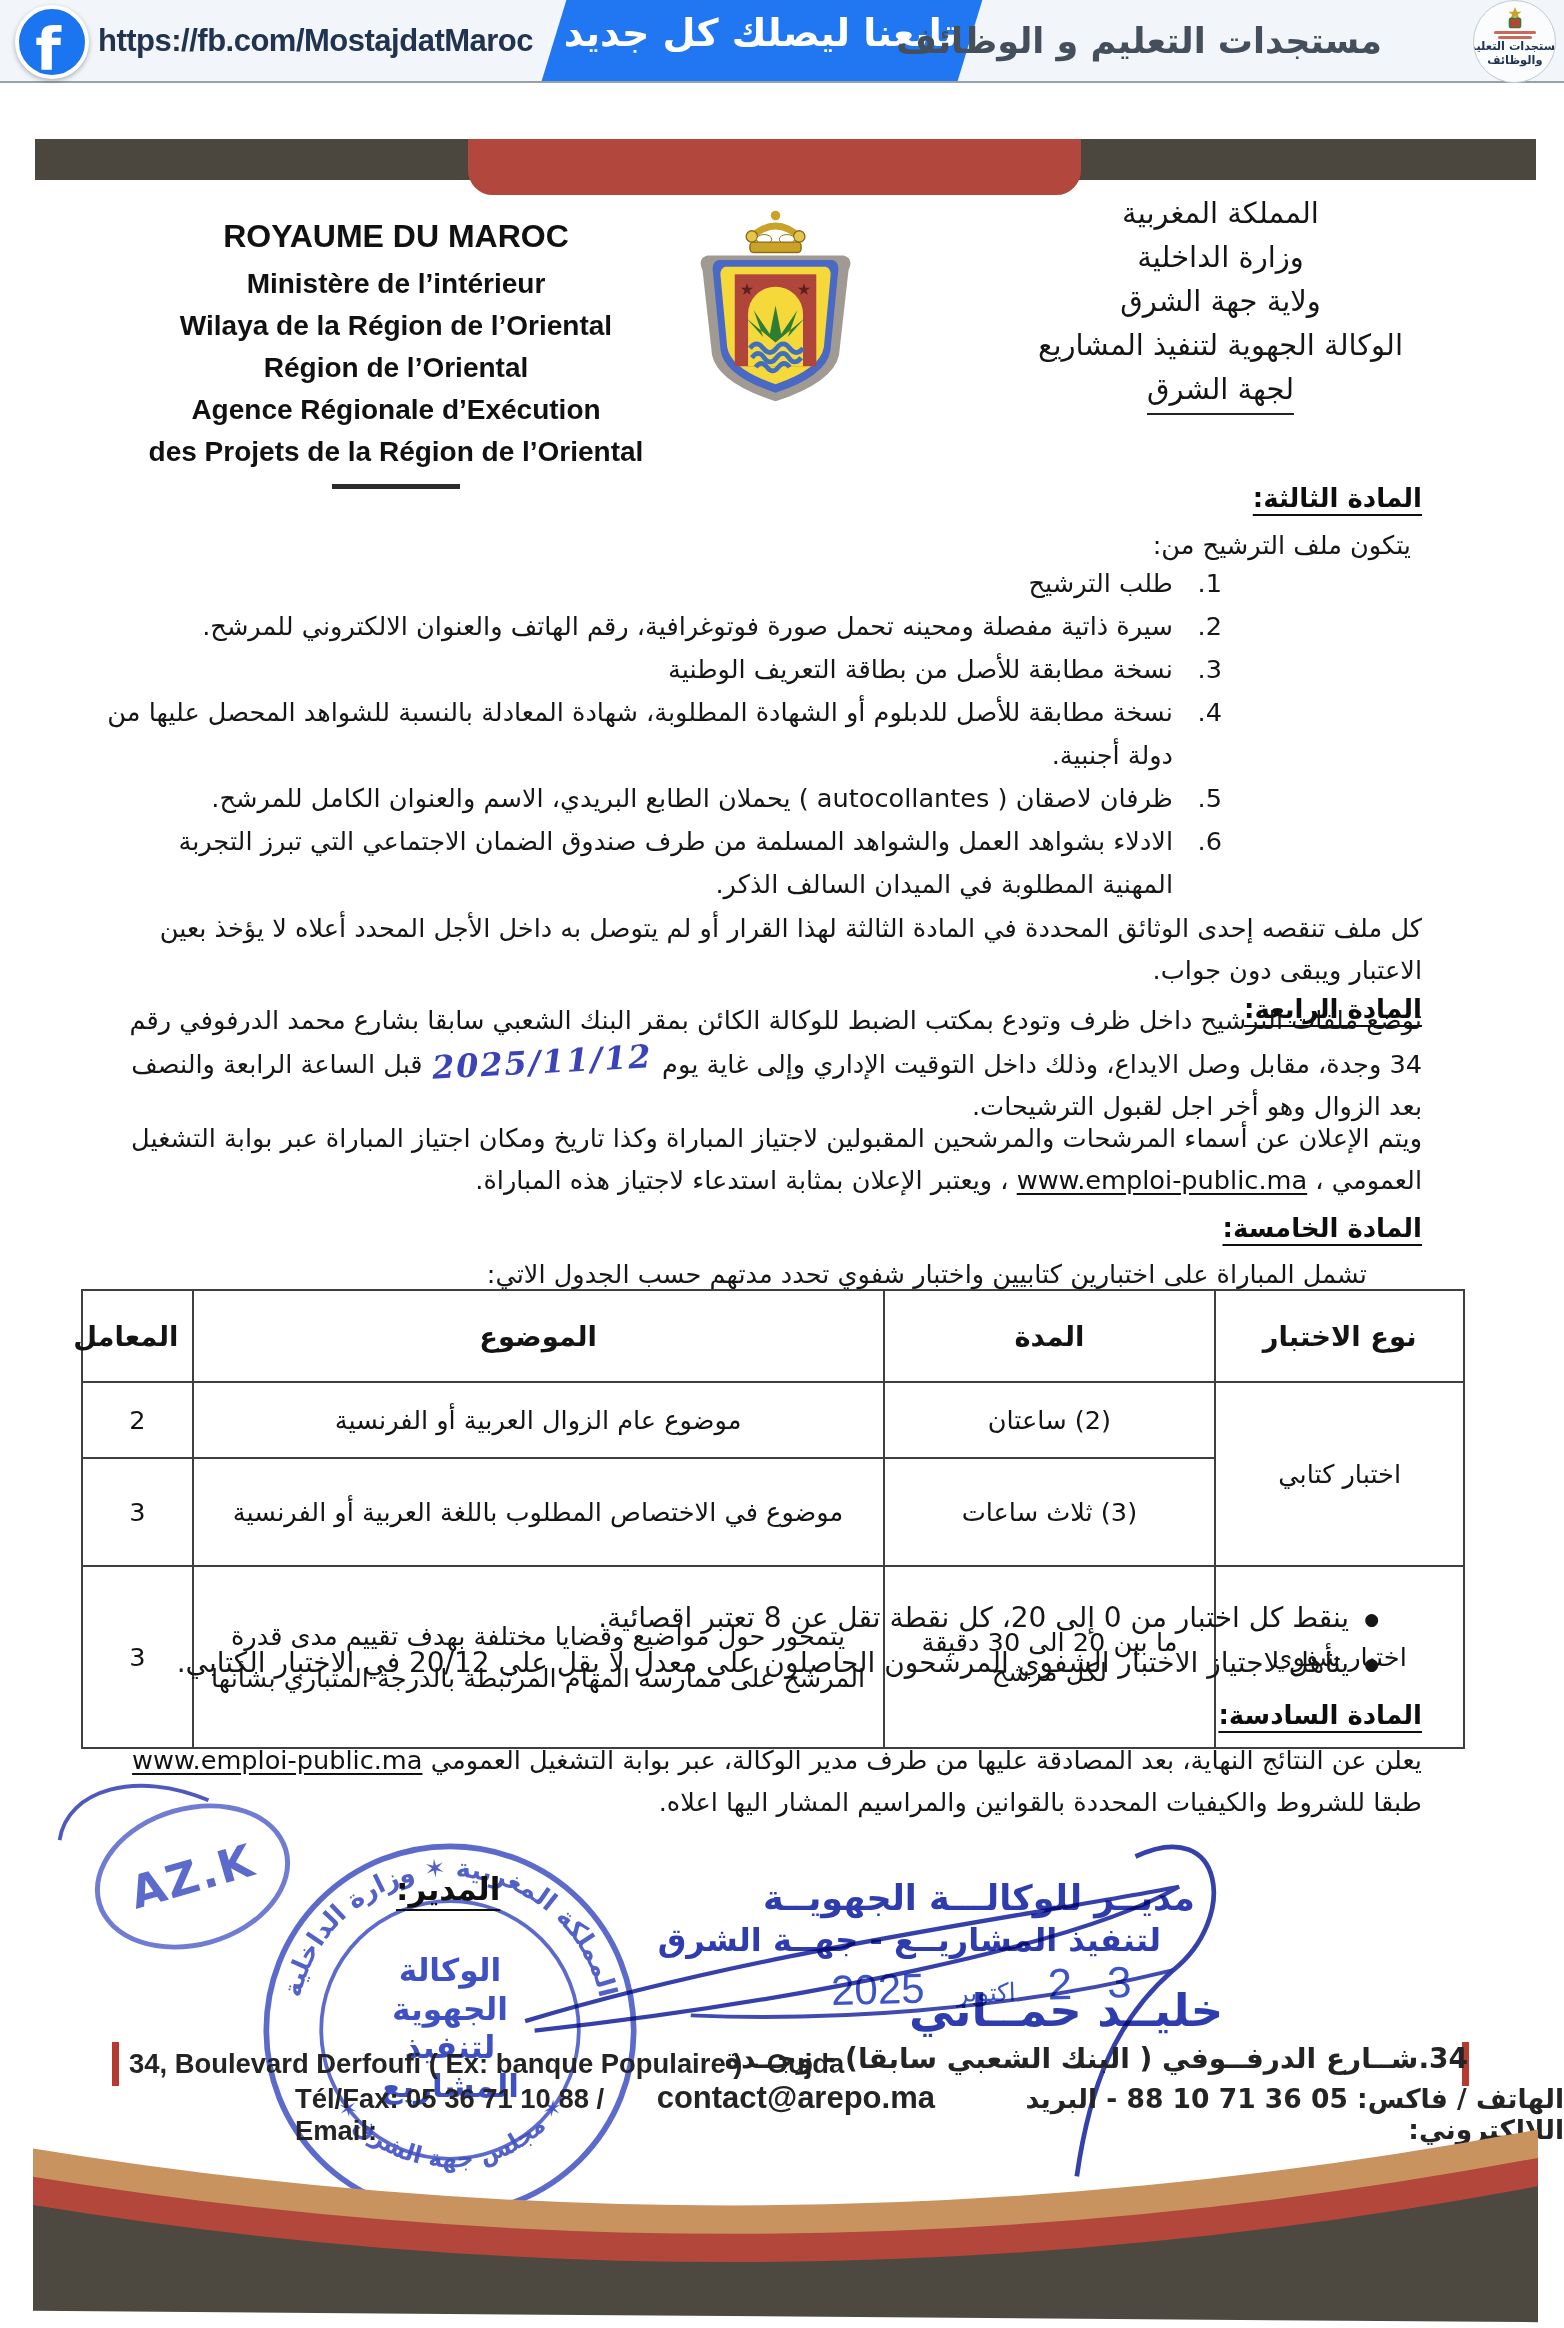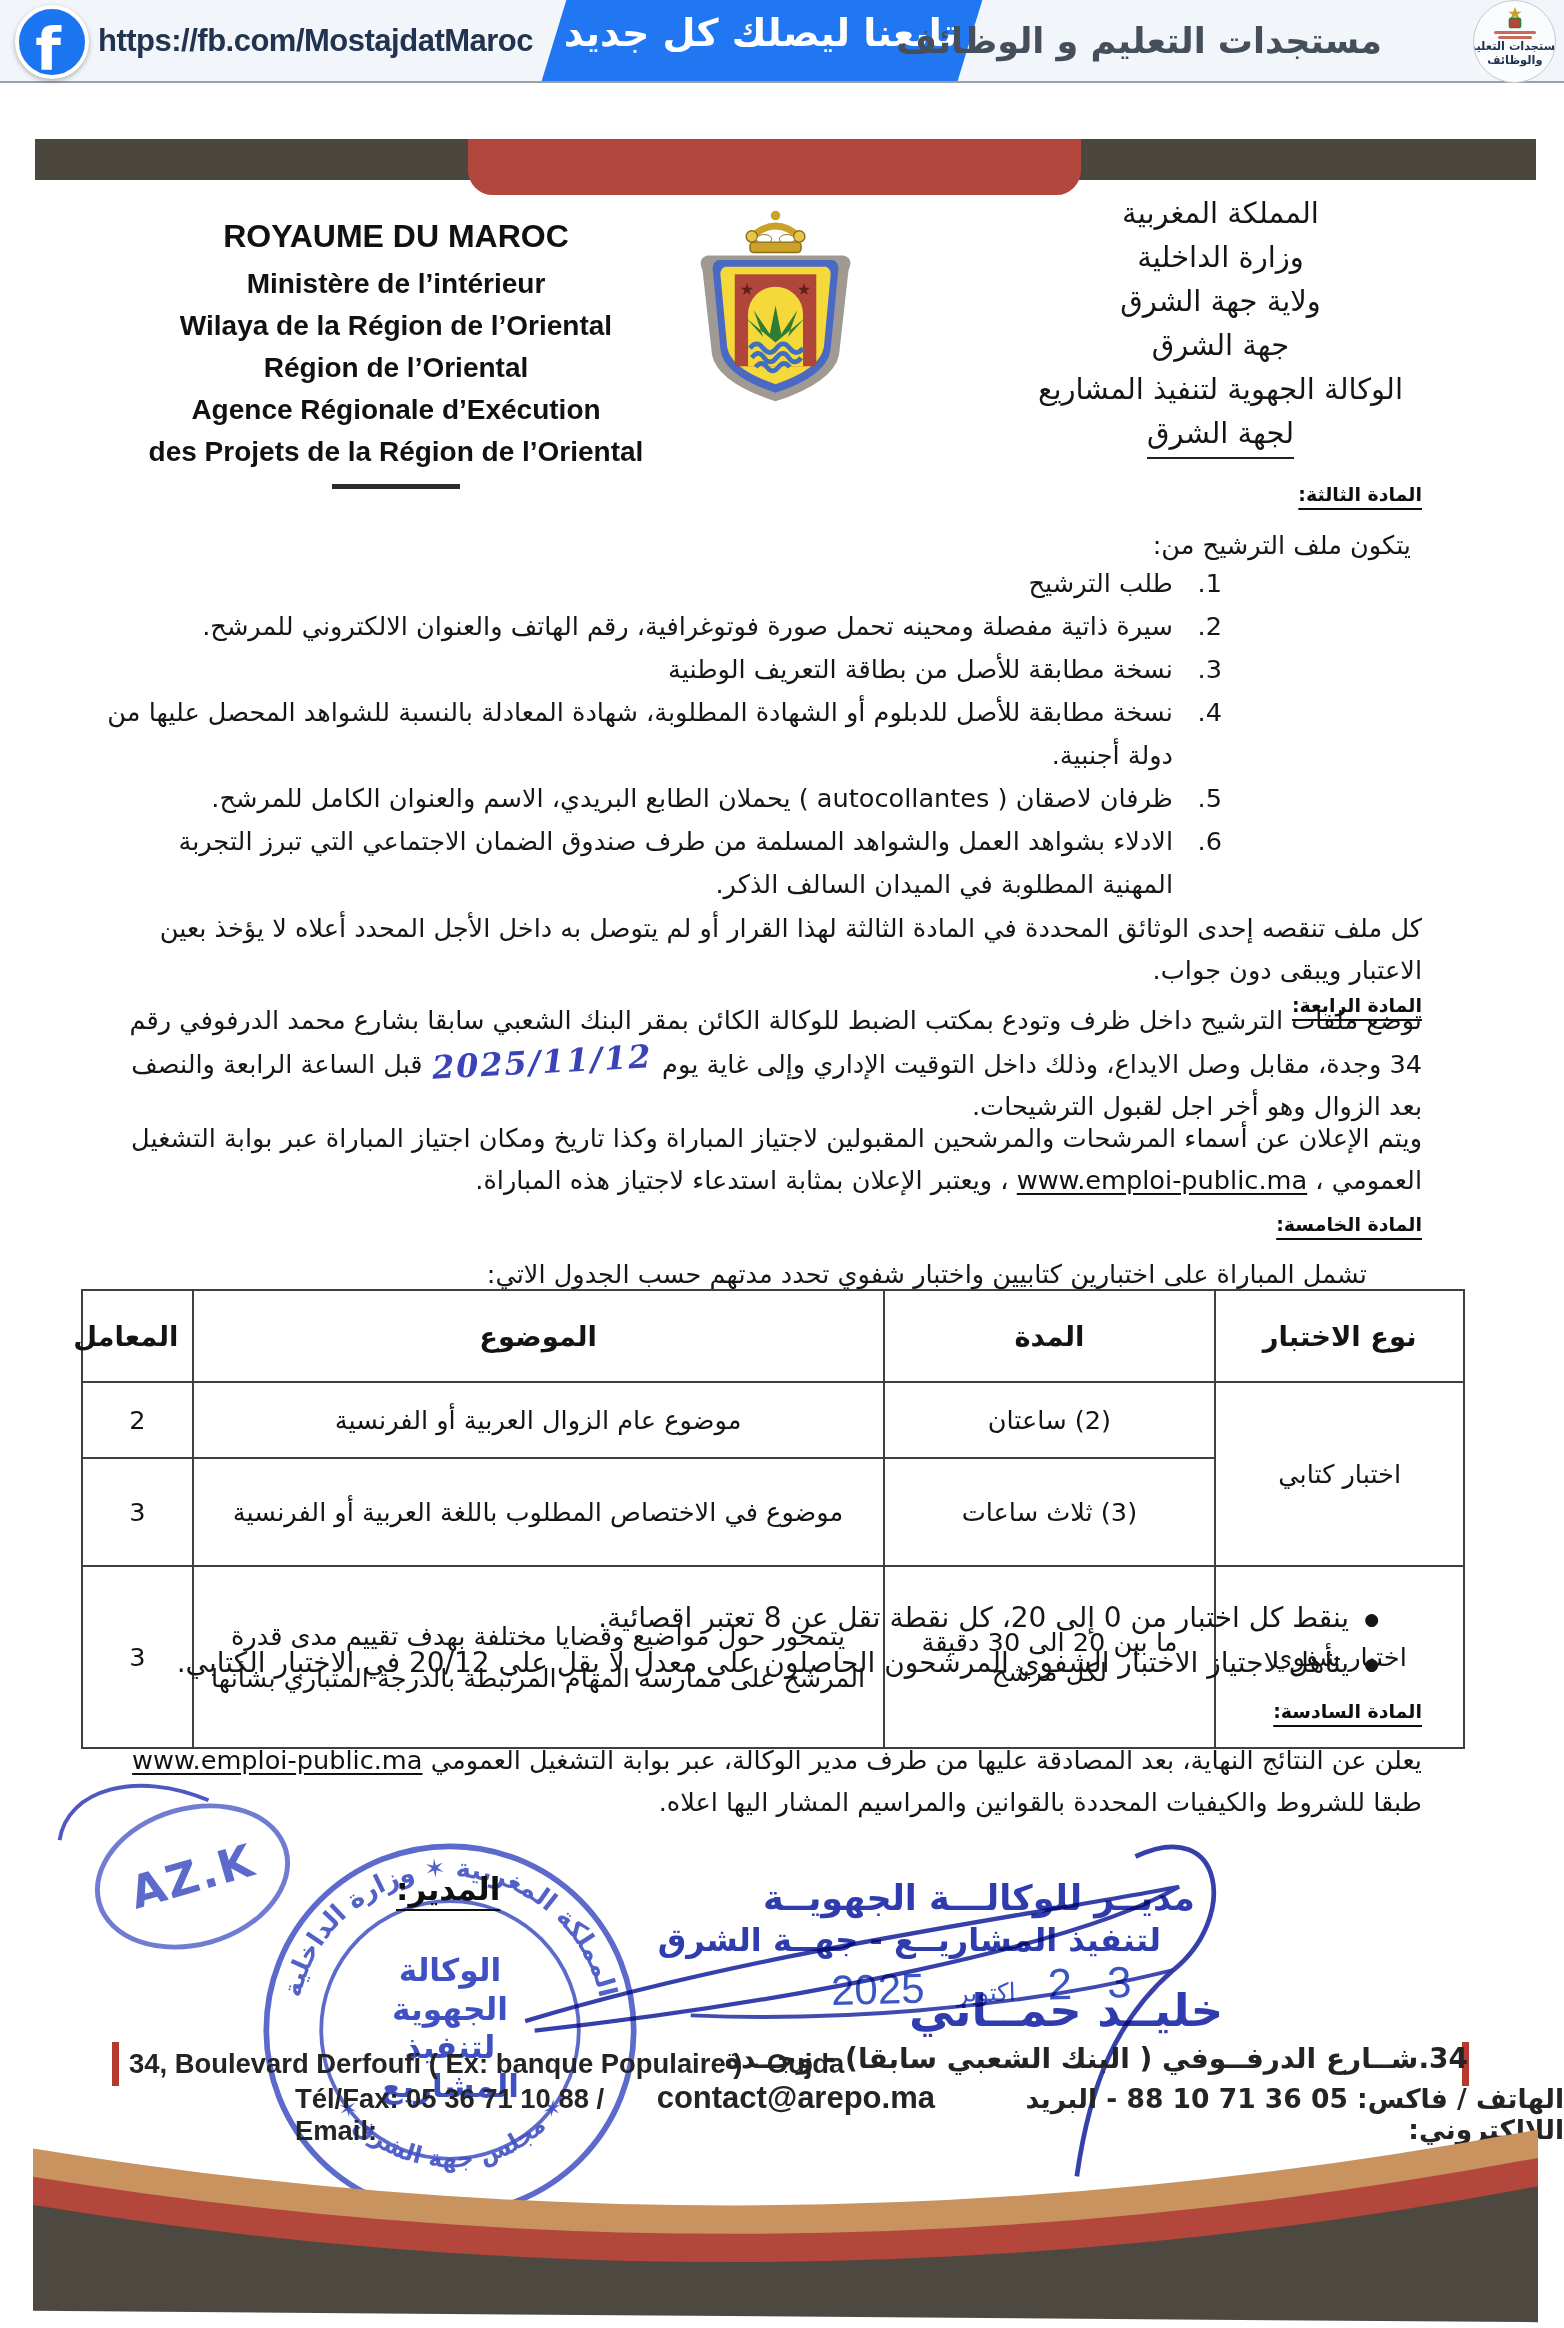--- a/index.html
+++ b/index.html
@@ -29,21 +29,21 @@
   .lh-fr{position:absolute;left:112px;top:218px;width:568px;text-align:center;color:#111;
          font-family:"Liberation Sans",sans-serif;font-weight:bold;}
   .lh-fr .l0{font-size:32px;margin-bottom:7.6px;}
   .lh-fr .l{font-size:28px;line-height:42px;}
   .lh-rule{width:128px;height:4.7px;background:#2b2b2b;margin:11.4px auto 0;}
   .crest{position:absolute;left:693px;top:208px;}
   .lh-ar{position:absolute;left:984px;top:191px;width:473px;text-align:center;direction:rtl;
          font-size:29px;line-height:44px;color:#151515;}
   .lh-ar .ul{display:inline-block;border-bottom:2.8px solid #222;padding-bottom:1.9px;}
   
-  .art-title{position:absolute;direction:rtl;font-size:19px;font-weight:bold;color:#0e0e0e;
+  .art-title{position:absolute;direction:rtl;font-size:26px;font-weight:bold;color:#0e0e0e;
              text-decoration:underline;text-decoration-thickness:2.4px;text-underline-offset:6.6px;text-align:center;}
   .par{position:absolute;direction:rtl;font-size:25.6px;line-height:42px;color:#161616;text-align:right;}
   .nlist{position:absolute;right:342px;left:104px;top:562px;direction:rtl;}
   .nitem{display:flex;font-size:25.6px;line-height:43px;color:#161616;}
   .nitem .num{width:49px;flex:none;}
   .nitem .txt{flex:1;}
   .hand-date{color:#3a43b8;font-family:"DejaVu Serif",serif;font-style:italic;font-weight:bold;
              font-size:32px;letter-spacing:1.9px;display:inline-block;transform:rotate(-3deg);margin:0 9.5px;}
   .doc-link{color:#111;text-decoration:underline;text-underline-offset:3.8px;}
   
@@ -141,21 +141,20 @@
     <path d="M87,142 L56,116 L74,136 L64,108 L81,133 L87,103 L93,133 L110,108 L100,136 L118,116 Z" fill="#2e7d32"></path>
     <path d="M60,148 q7,-9 14,0 t14,0 t14,0 t14,0" fill="none" stroke="#3f6fbe" stroke-width="5"></path>
     <path d="M62,158 q7,-9 13,0 t13,0 t13,0 t13,0" fill="none" stroke="#3f6fbe" stroke-width="5"></path>
     <path d="M66,168 q6,-8 12,0 t12,0 t12,0" fill="none" stroke="#3f6fbe" stroke-width="5"></path>
   </svg>
 
   <div class="lh-ar">
     <div>المملكة المغربية</div>
     <div>وزارة الداخلية</div>
     <div>ولاية جهة الشرق</div>
-    <div>جهة الشرق</div>
     <div>الوكالة الجهوية لتنفيذ المشاريع</div>
     <div><span class="ul">لجهة الشرق</span></div>
   </div>
 
   <div class="art-title" style="right:142px;top:483px;">المادة الثالثة:</div>
   <div class="par" style="right:153px;top:524px;">يتكون ملف الترشيح من:</div>
   <div class="nlist">
     <div class="nitem">
         <span class="num">1.</span>
         <span class="txt">طلب الترشيح</span>

